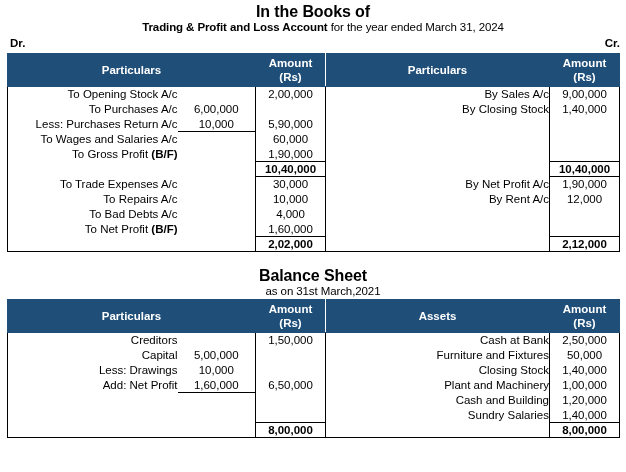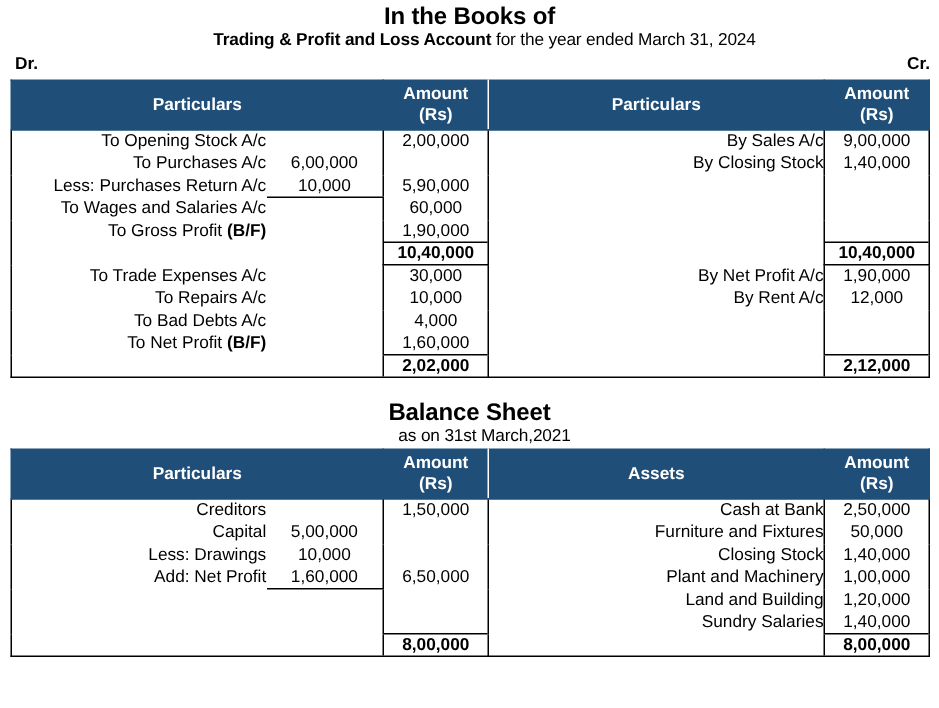--- a/index.html
+++ b/index.html
@@ -286,21 +286,21 @@
       <td class="particulars indent">Add: Net Profit</td>
       <td class="subamt ruled">1,60,000</td>
       <td class="amount">6,50,000</td>
       <td class="particulars">Plant and Machinery</td>
       <td class="amount rightmost">1,00,000</td>
     </tr>
     <tr>
       <td class="particulars"></td>
       <td class="subamt"></td>
       <td class="amount"></td>
-      <td class="particulars">Land and Building</td>
+      <td class="particulars">Cash and Building</td>
       <td class="amount rightmost">1,20,000</td>
     </tr>
     <tr>
       <td class="particulars"></td>
       <td class="subamt"></td>
       <td class="amount"></td>
       <td class="particulars">Sundry Salaries</td>
       <td class="amount rightmost">1,40,000</td>
     </tr>
     <tr class="total section-end">

